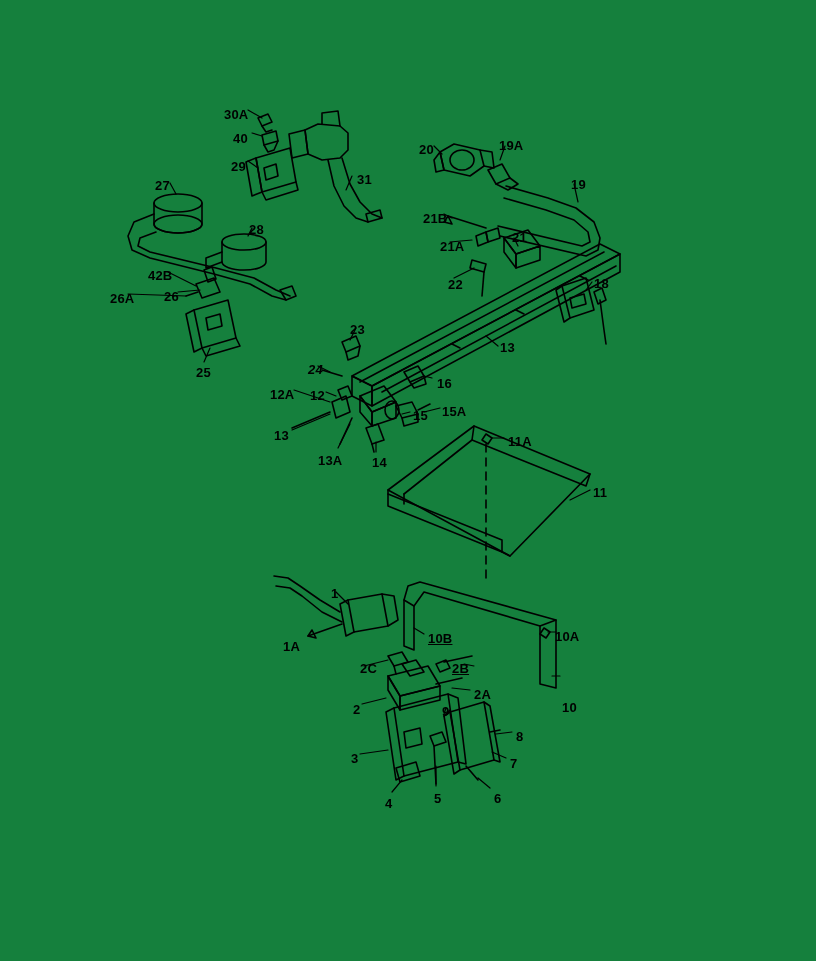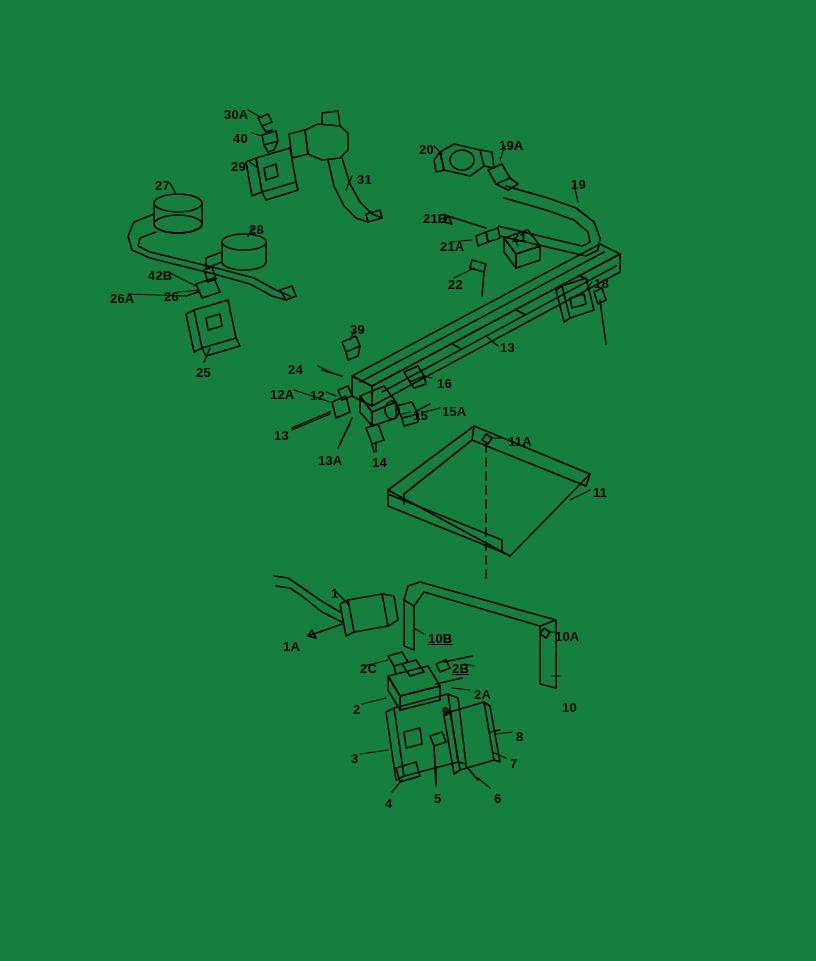--- a/index.html
+++ b/index.html
@@ -330,23 +330,23 @@
       <div class="callout" style="left: 249px; top: 223px;">28</div>
       <div class="callout" style="left: 423px; top: 212px;">21B</div>
       <div class="callout" style="left: 440px; top: 240px;">21A</div>
       <div class="callout" style="left: 512px; top: 231px;">21</div>
       <div class="callout" style="left: 440px; top: 278px; margin-left: 8px;">22</div>
       <div class="callout" style="left: 594px; top: 277px;">18</div>
       <div class="callout" style="left: 148px; top: 269px;">42B</div>
       <div class="callout" style="left: 110px; top: 292px;">26A</div>
       <div class="callout" style="left: 164px; top: 290px;">26</div>
       <div class="callout" style="left: 196px; top: 366px;">25</div>
-      <div class="callout" style="left: 350px; top: 323px;">39</div>
+      <div class="callout" style="left: 350px; top: 323px;">23</div>
       <div class="callout" style="left: 500px; top: 341px;">13</div>
-      <div class="callout" style="left: 288px; top: 363px;">24</div>
+      <div class="callout" style="left: 308px; top: 363px; font-style: italic;">24</div>
       <div class="callout" style="left: 437px; top: 377px;">16</div>
       <div class="callout" style="left: 270px; top: 388px;">12A</div>
       <div class="callout" style="left: 310px; top: 389px;">12</div>
       <div class="callout" style="left: 413px; top: 409px;">15</div>
       <div class="callout" style="left: 442px; top: 405px;">15A</div>
       <div class="callout" style="left: 274px; top: 429px;">13</div>
       <div class="callout" style="left: 318px; top: 454px;">13A</div>
       <div class="callout" style="left: 372px; top: 456px;">14</div>
       <div class="callout" style="left: 508px; top: 435px;">11A</div>
       <div class="callout" style="left: 593px; top: 486px;">11</div>

